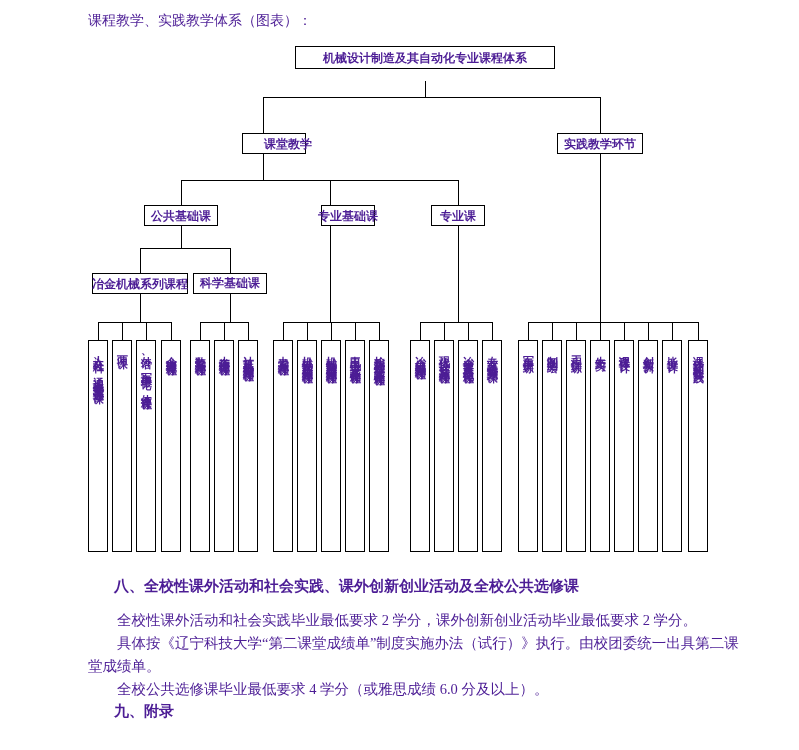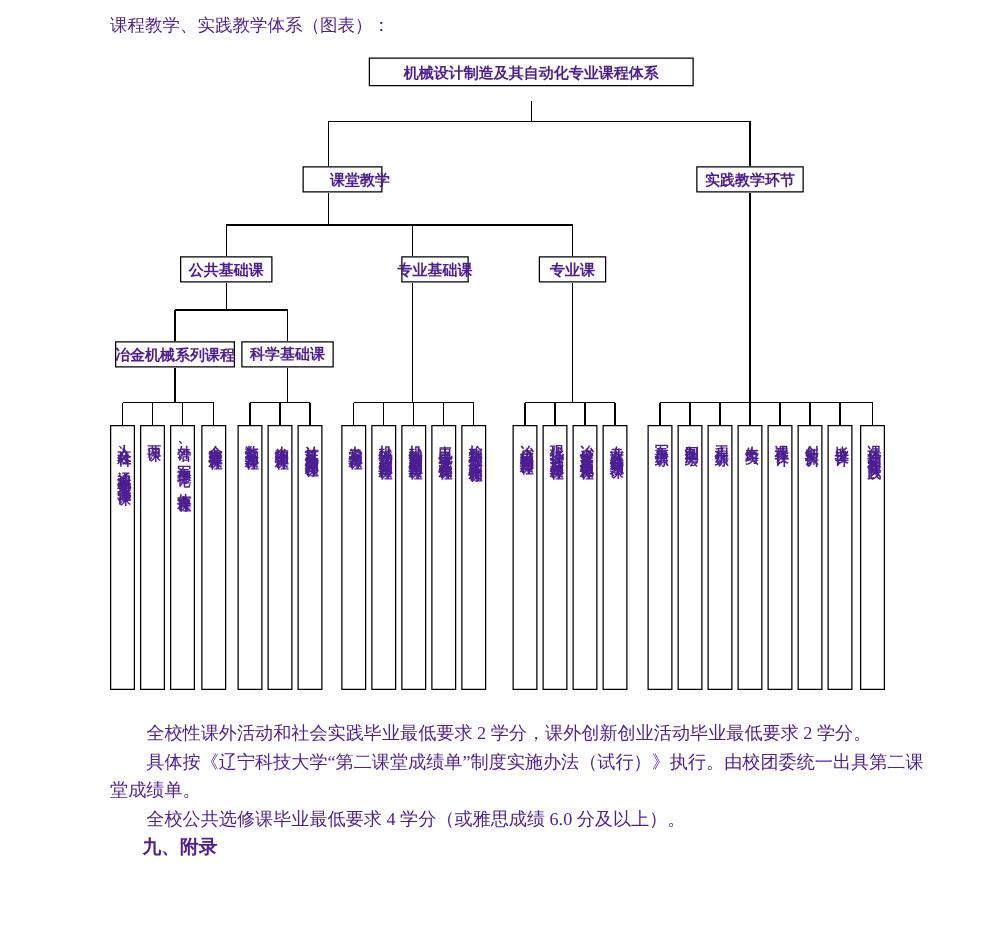--- a/index.html
+++ b/index.html
@@ -169,19 +169,20 @@
       <span>创新实训</span>
     </div>
   <div class="leaf" style="left:662px;">
       <span>毕业设计</span>
     </div>
   <div class="leaf" style="left:688px;">
       <span>课外活动和社会实践</span>
     </div>
 
   <div class="textblock">
+    <h3>八、全校性课外活动和社会实践、课外创新创业活动及全校公共选修课</h3>
     <p>全校性课外活动和社会实践毕业最低要求 2 学分，课外创新创业活动毕业最低要求 2 学分。</p>
     <p>具体按《辽宁科技大学“第二课堂成绩单”制度实施办法（试行）》执行。由校团委统一出具第二课堂成绩单。</p>
     <p>全校公共选修课毕业最低要求 4 学分（或雅思成绩 6.0 分及以上）。</p>
     <h3 class="heading-9">九、附录</h3>
   </div>
 
 </div>
 
 </body></html>

